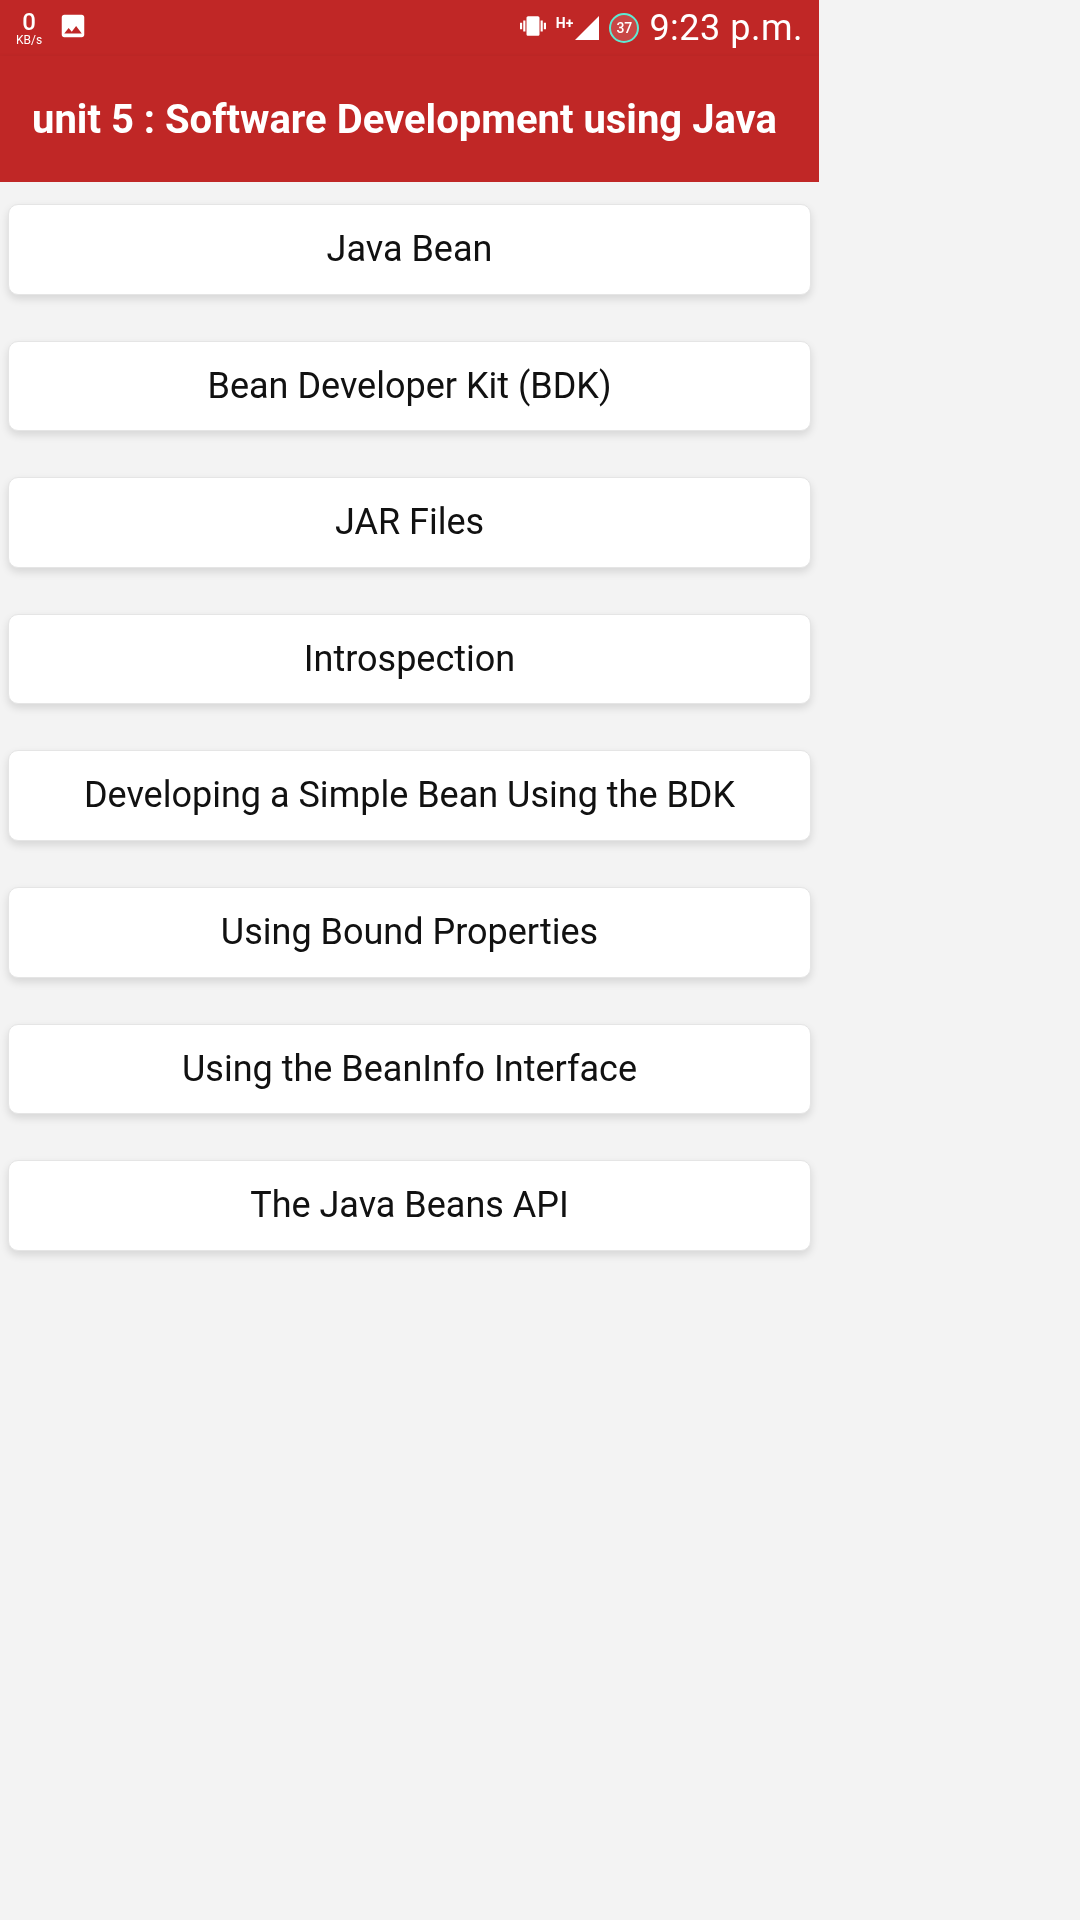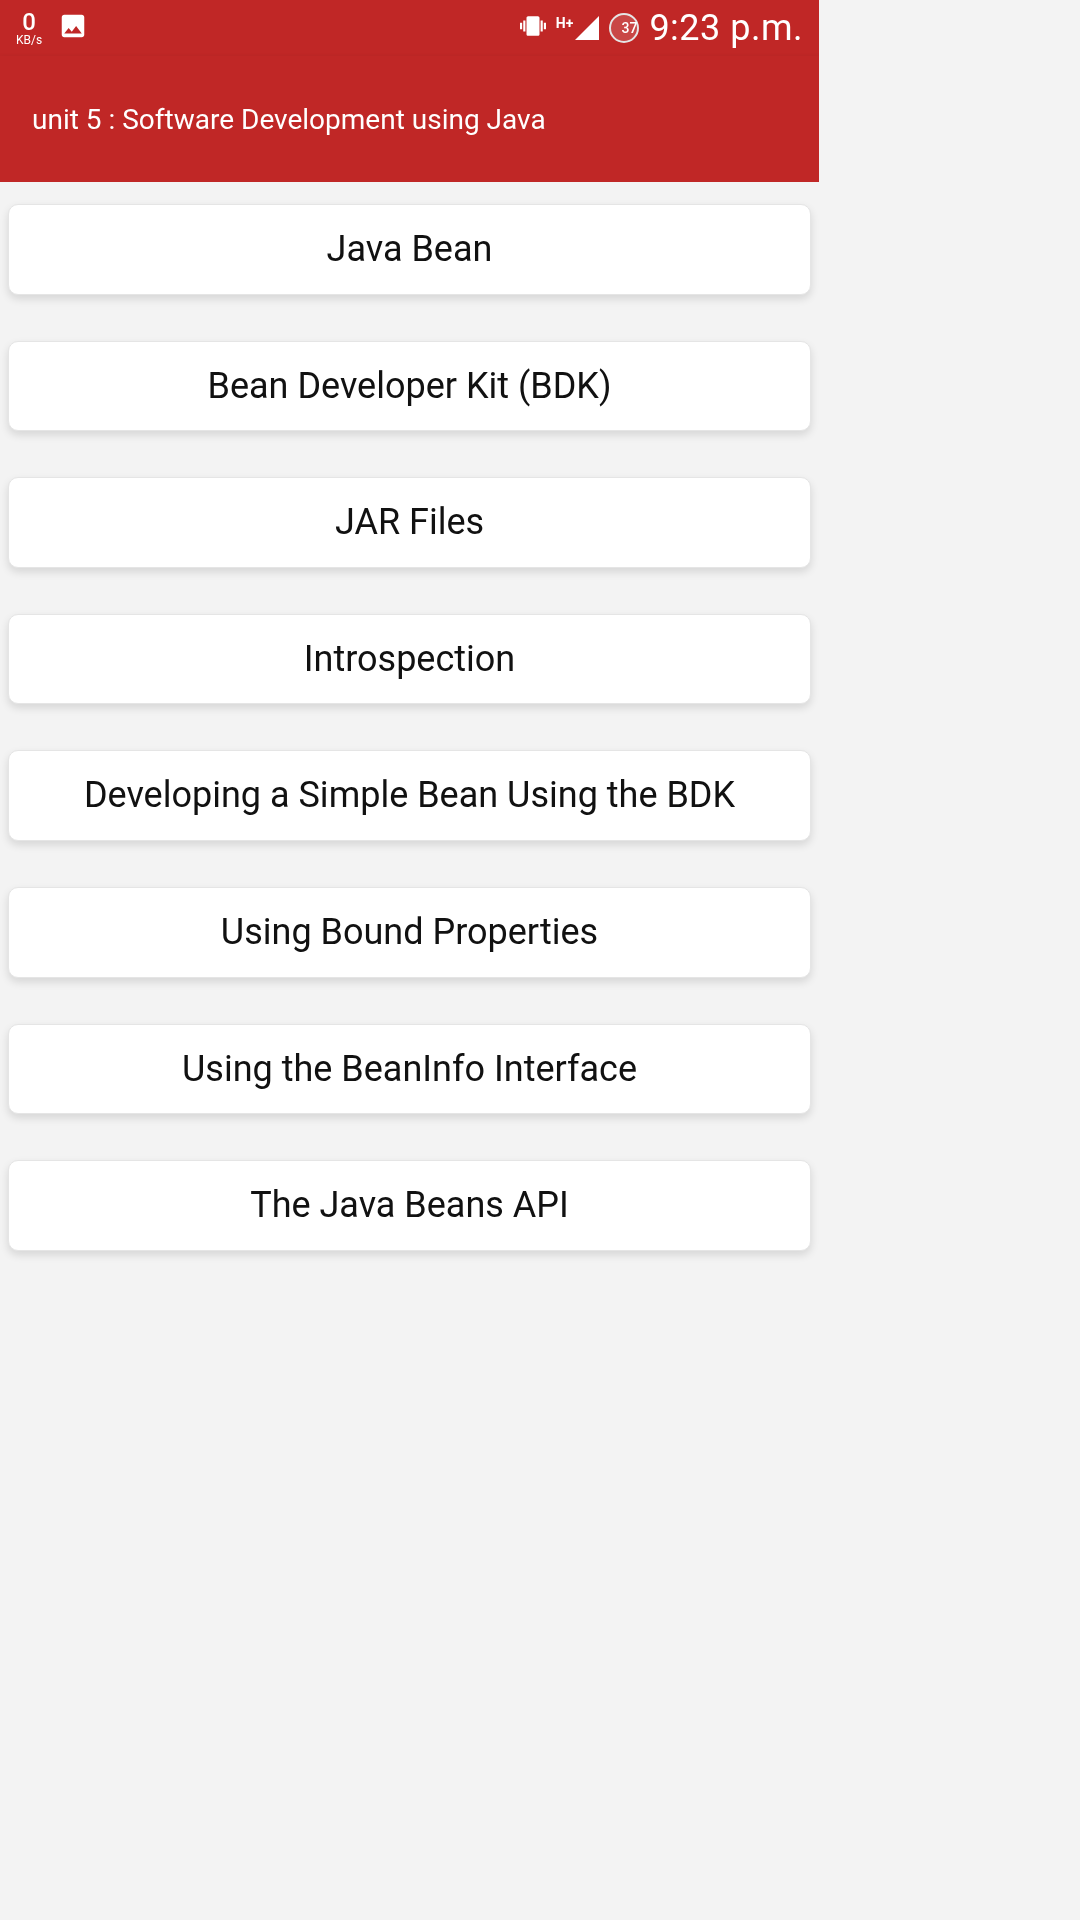--- a/index.html
+++ b/index.html
@@ -70,46 +70,46 @@
   .signal-triangle {
     width: 0;
     height: 0;
     border-style: solid;
     border-width: 0 0 24px 24px;
     border-color: transparent transparent #fff transparent;
   }
   .battery-circle {
     width: 30px;
     height: 30px;
-    border: 2px solid #e5e5e5;
+    border: 2px solid #5eead4;
     border-radius: 50%;
     display: flex;
     align-items: center;
-    justify-content: flex-end;
+    justify-content: center;
     font-size: 14px;
     font-weight: 500;
     background: rgba(255,255,255,0.15);
   }
   .clock {
     font-size: 36px;
     font-weight: 400;
     letter-spacing: 0.5px;
   }
   .app-bar {
     height: 126px;
     background: #c02726;
     display: flex;
     align-items: center;
     padding: 0 32px;
     box-shadow: 0 3px 6px rgba(0,0,0,0.2);
   }
   .app-title {
     color: #fff;
-    font-size: 28px;
-    font-weight: 400;
+    font-size: 40px;
+    font-weight: 700;
     white-space: nowrap;
     overflow: hidden;
     text-overflow: ellipsis;
     width: 100%;
   }
   .content {
     padding: 22px 8px;
     background: #f3f3f3;
   }
   .topic-button {

